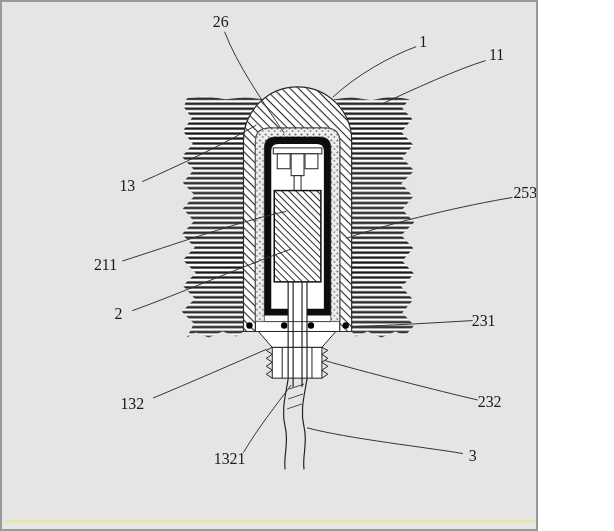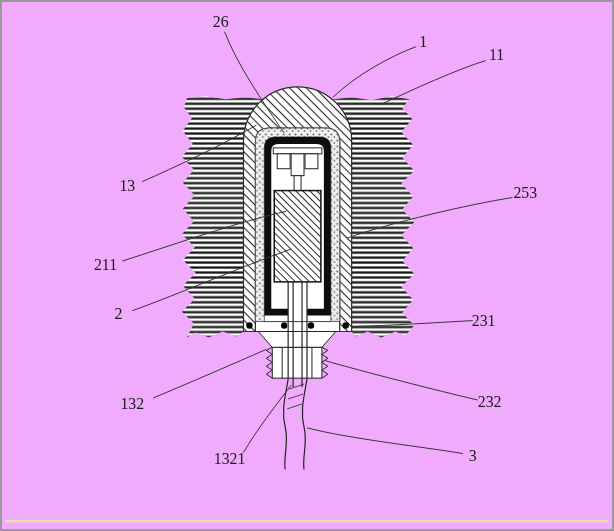--- a/index.html
+++ b/index.html
@@ -1,21 +1,21 @@
 <!DOCTYPE html>
 <html><head>
 <meta charset="utf-8">
 <style>
   html,body{margin:0;padding:0;background:#ffffff;}
   .page{
     position:relative;
-    width:614px;height:531px;
+    width:538px;height:531px;
     box-sizing:border-box;
     border:2px solid #999999;
-    background:#f0abfc;
+    background:#e5e5e5;
     overflow:hidden;
     font-family:"Liberation Serif", serif;
   }
   .page svg{display:block;width:610px;height:527px;}
   .ref-label{
     font-family:"Liberation Serif", serif;
     font-size:16px;
     fill:#1a1a1a;
   }
 </style>

